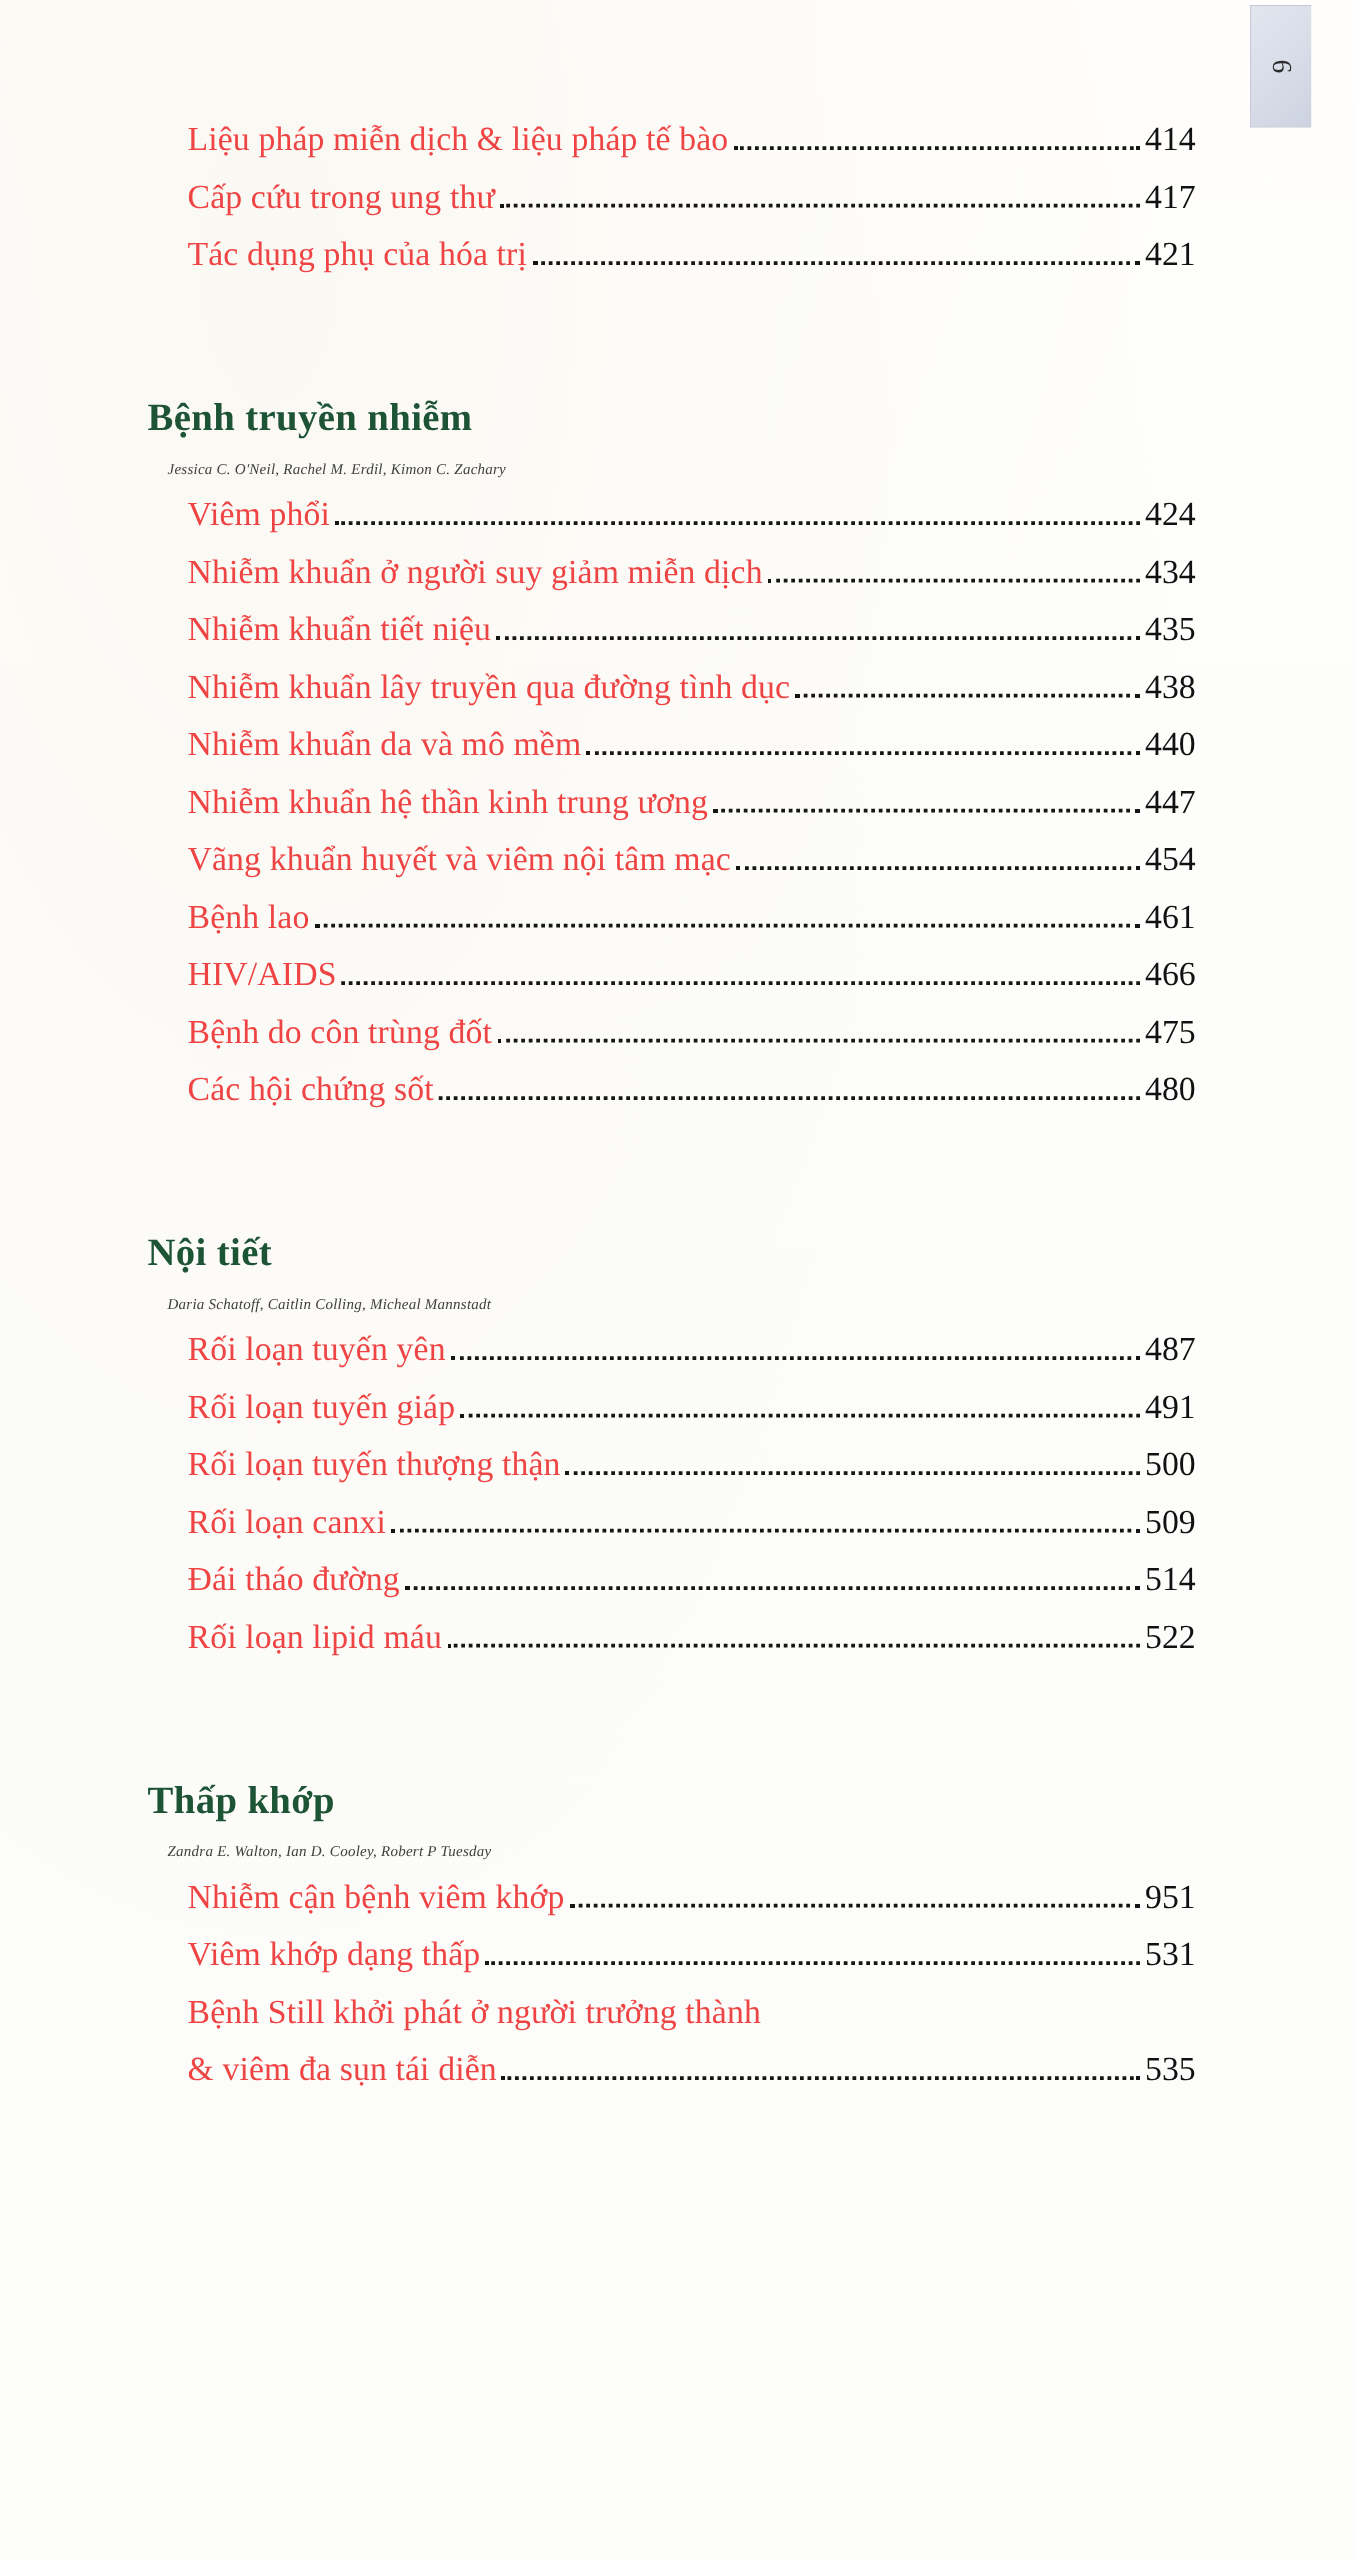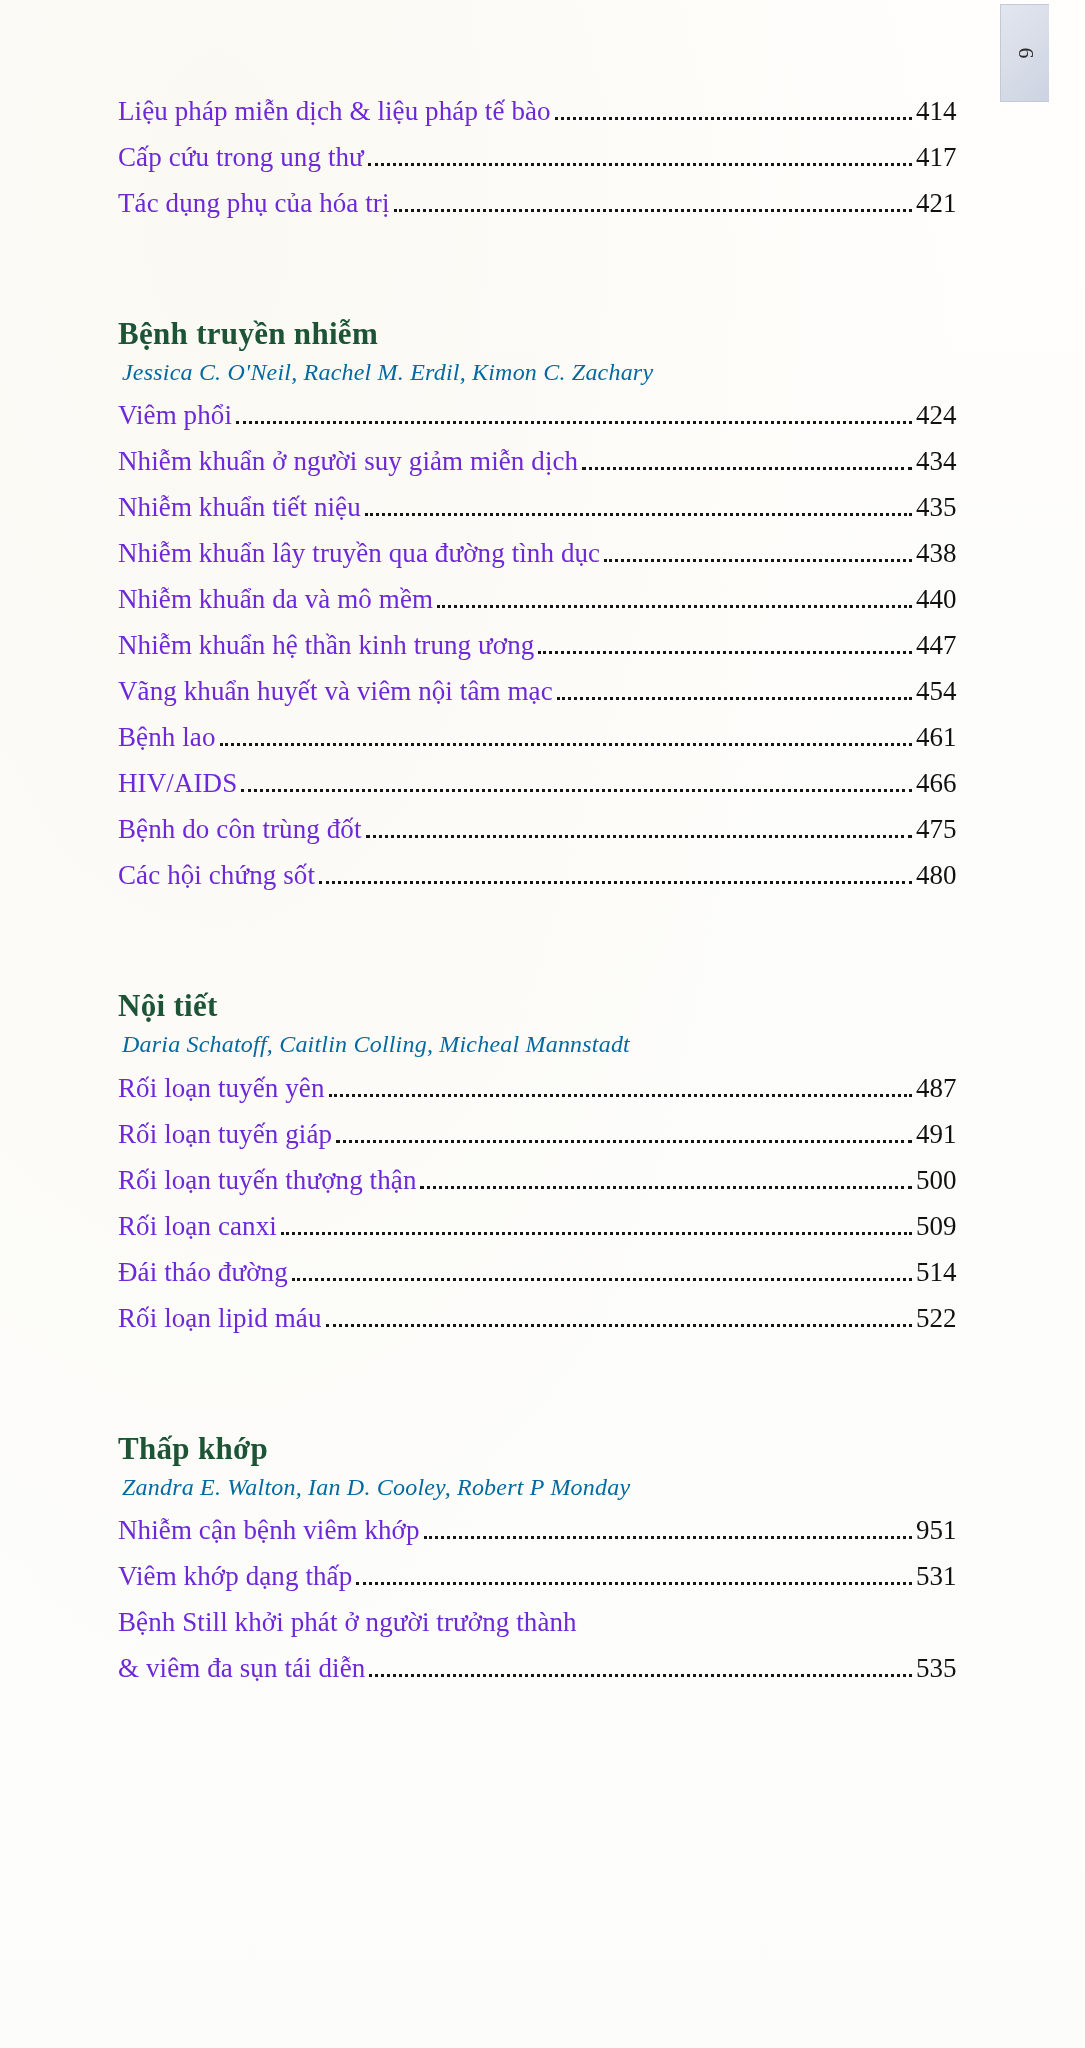--- a/index.html
+++ b/index.html
@@ -58,23 +58,24 @@
   .entry {
     display: flex;
     align-items: baseline;
     width: 856px;
     margin: 0;
     padding: 0;
     height: 46px;
   }
   .entry-title {
     font-size: 27px;
-    color: #6d28d9;
+    color: #ef4444;
     white-space: nowrap;
     letter-spacing: 0.1px;
+    margin-left: 32px;
   }
   .entry-leader {
     flex: 1 1 auto;
     border-bottom: 3.5px dotted #151515;
     margin: 0 4px 7px 4px;
     min-width: 12px;
     height: 0;
   }
   .entry-page {
     font-size: 27px;
@@ -94,24 +95,24 @@
   .section-head {
     font-size: 31px;
     font-weight: bold;
     color: #1d5436;
     letter-spacing: 0.3px;
     margin: 0;
     padding: 0;
     line-height: 1.15;
   }
   .section-authors {
-    font-size: 24px;
+    font-size: 12px;
     font-style: italic;
-    color: #0369a1;
-    margin: 4px;
+    color: #404040;
+    margin: 16px;
     padding: 0;
     line-height: 1.2;
     letter-spacing: 0.2px;
   }
   .spacer-lg { height: 42px; }
   .block-head { margin-bottom: 6px; margin-top: 40px; }
   .block-authors { margin-bottom: 14px; }
 </style>
 </head>
 <body>
@@ -234,21 +235,21 @@
           </div>
           <div class="entry">
             <span class="entry-title">Rối loạn lipid máu</span>
             <span class="entry-leader"></span>
             <span class="entry-page">522</span>
           </div>
         </div>
         <div class="spacer-lg"></div>
         <div>
           <div class="section-head block-head">Thấp khớp</div>
-          <div class="section-authors block-authors">Zandra E. Walton, Ian D. Cooley, Robert P Monday</div>
+          <div class="section-authors block-authors">Zandra E. Walton, Ian D. Cooley, Robert P Tuesday</div>
           <div class="entry">
             <span class="entry-title">Nhiễm cận bệnh viêm khớp</span>
             <span class="entry-leader"></span>
             <span class="entry-page">951</span>
           </div>
           <div class="entry">
             <span class="entry-title">Viêm khớp dạng thấp</span>
             <span class="entry-leader"></span>
             <span class="entry-page">531</span>
           </div>

